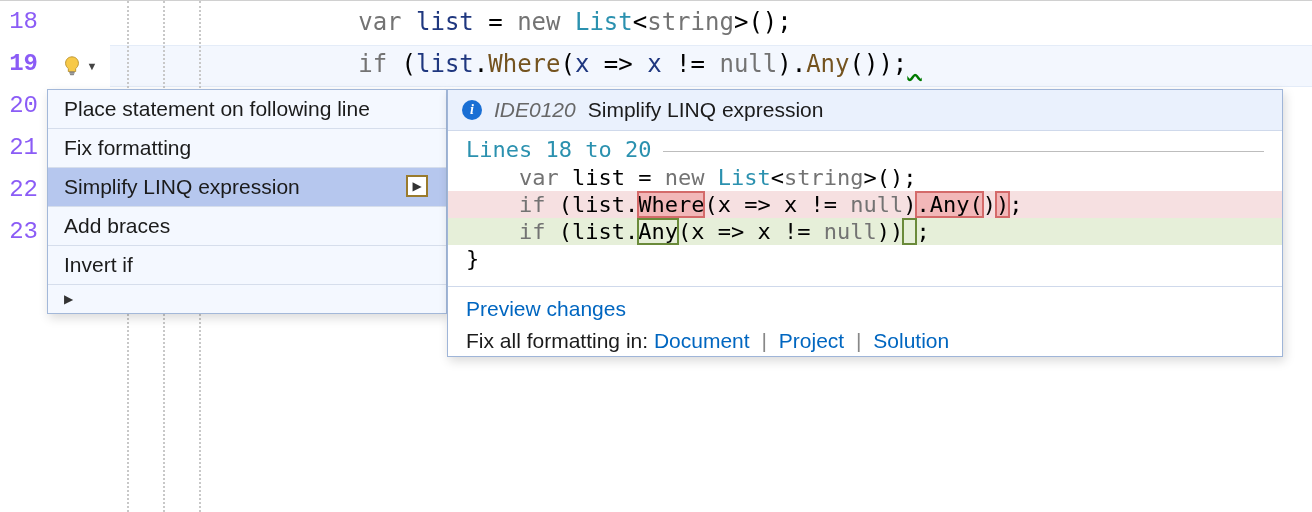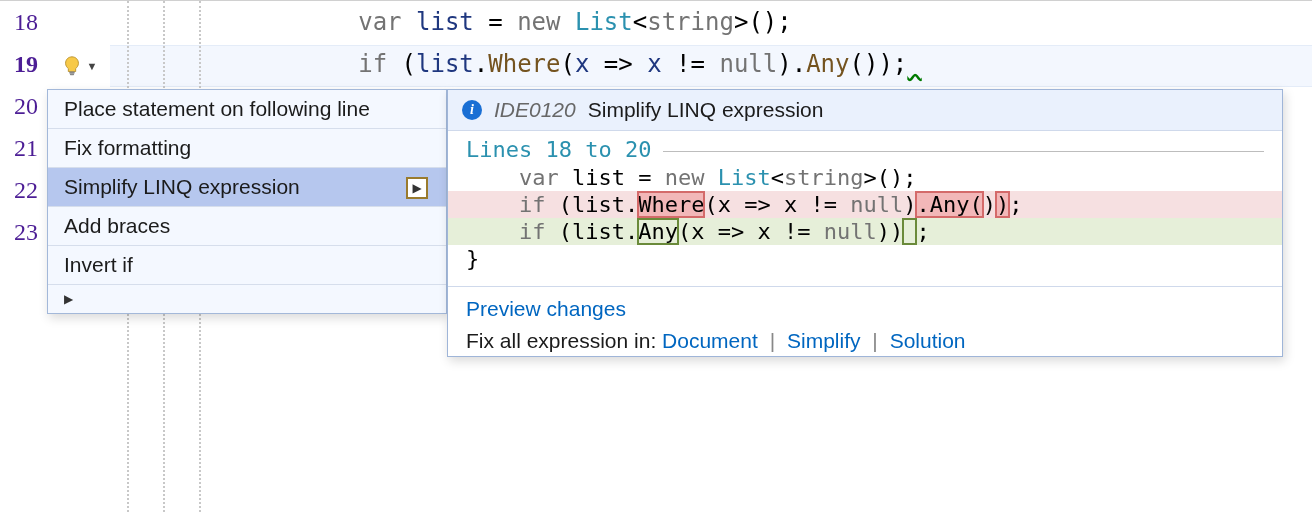--- a/index.html
+++ b/index.html
@@ -1,38 +1,38 @@
 <!DOCTYPE html>
 <html><head>
 <meta charset="utf-8">
 <style>
   * { box-sizing: border-box; margin: 0; padding: 0; }
   html, body { width: 1312px; height: 512px; overflow: hidden; font-family: "Segoe UI", Tahoma, sans-serif; font-size: 20.5px; background: #fff; }
   .editor { position: relative; width: 100%; height: 100%; background: #fff; border-top: 1px solid #d0d0d0; }
   .gutter { position: absolute; left: 0; top: 0; width: 48px; }
-  .ln { height: 42px; line-height: 42px; text-align: right; padding-right: 10px; color: #4c1d95; font-size: 24px; font-family: Liberation Serif, serif; }
+  .ln { height: 42px; line-height: 42px; text-align: right; padding-right: 10px; color: #8b5cf6; font-size: 24px; font-family: Liberation Mono, monospace; }
   .ln.active { font-weight: 600; }
   .guides { position: absolute; left: 127px; top: 0; height: 100%; }
   .guide { position: absolute; top: 0; height: 100%; border-left: 2px dotted #c8c8c8; }
   .guide.g1 { left: 0; }
   .guide.g2 { left: 36px; }
   .guide.g3 { left: 72px; }
   .codearea { position: absolute; left: 127px; top: 0; right: 0; font-family: Consolas, monospace; font-size: 24px; }
   .code-line { height: 42px; line-height: 42px; white-space: pre; padding-left: 0; }
   .actline { position:absolute; left:110px; top:44px; right:0; height:42px; background:#f3f7fe; border-top:1px solid #e4ecf8; border-bottom:1px solid #e4ecf8;}
   .tok-kw { color: #737373; }
   .tok-ident { color: #1f377f; }
   .tok-type { color: #2b91af; }
   .tok-method { color: #74531f; }
   .squiggle { text-decoration: underline wavy #007a00; text-decoration-skip-ink: none; }
   .bulb { position: absolute; left: 52px; top: 50px; width: 54px; height: 30px; display: flex; align-items: center; justify-content: center; gap: 4px; cursor: pointer; border:1px solid transparent; border-radius:2px; }
   .bulb svg { width: 22px; height: 22px; }
   .bulb .arrow { font-size: 11px; color: #444; }
   .qa-menu { position: absolute; left: 47px; top: 88px; width: 400px; background: #f4f8ff; border: 1px solid #a3b8d9; box-shadow: 2px 4px 10px rgba(0,0,0,.15); }
-  .qa-item { padding: 7px 18px 7px 16px; color: #1b1b1b; font-size: 21px; cursor: default; display: flex; justify-content: space-between; align-items: flex-end; }
+  .qa-item { padding: 7px 18px 7px 16px; color: #1b1b1b; font-size: 21px; cursor: default; display: flex; justify-content: space-between; align-items: flex-start; }
   .qa-item.sep { border-top: 1px solid #d6deec; }
   .qa-item.selected { background: #b6c7ee; position: relative; }
   .qa-sub { display: inline-flex; width: 22px; height: 22px; align-items: center; justify-content: center; border: 2px solid #9a7b2d; background: #fff; font-size: 12px; color: #333; }
   .qa-item .tri { font-size: 12px; color: #333; }
   .preview { position: absolute; left: 447px; top: 88px; width: 836px; background: #fff; border: 1px solid #9fb5d8; box-shadow: 2px 4px 10px rgba(0,0,0,.15); }
   .preview-head { background: #eaf1fd; border-bottom: 1px solid #cfd9eb; padding: 8px 14px; display: flex; align-items: center; gap: 12px; font-size: 21px; }
   .info-icon { width: 20px; height: 20px; border-radius: 50%; background: #1a6fd4; color: #fff; display: inline-flex; align-items: center; justify-content: center; font-size: 14px; font-weight: 700; font-style: italic; font-family: Georgia, serif; }
   .rule-id { color: #676767; font-style: italic; }
   .rule-title { color: #1b1b1b; }
   .preview-body { padding: 4px 0 14px 0; font-family: Consolas, monospace; font-size: 22px; }
@@ -117,23 +117,23 @@
         <span class="ctx-rule"></span>
       </div>
       <div class="diff-line"><span>    </span><span class="tok-kw">var</span><span> </span><span>list</span><span> = </span><span class="tok-kw">new</span> <span class="tok-type">List</span><span>&lt;</span><span class="tok-kw">string</span><span>&gt;</span><span>();</span></div>
       <div class="diff-line diff-removed"><span>    </span><span class="tok-kw">if</span><span> (</span><span>list</span><span>.</span><span class="hl-rm">Where</span><span>(x =&gt; x != </span><span class="tok-kw">null</span><span>)</span><span class="hl-rm"><span>.</span><span>Any(</span></span><span>)</span><span class="hl-rm">)</span><span>;</span></div>
       <div class="diff-line diff-added"><span>    </span><span class="tok-kw">if</span><span> (</span><span>list</span><span>.</span><span class="hl-add">Any</span><span>(x =&gt; x != </span><span class="tok-kw">null</span><span>))</span><span class="hl-add"> </span><span>;</span></div>
       <div class="diff-line">}</div>
     </div>
     <div class="preview-foot">
       <div><span class="lnk">Preview changes</span></div>
       <div style="margin-top:8px;">
-        <span>Fix all expression in:</span>
+        <span>Fix all formatting in:</span>
         <span class="lnk">Document</span>
         <span class="sep-pipe">|</span>
-        <span class="lnk">Simplify</span>
+        <span class="lnk">Project</span>
         <span class="sep-pipe">|</span>
         <span class="lnk">Solution</span>
       </div>
     </div>
   </div>
 
 </div>
 
 </body></html>

